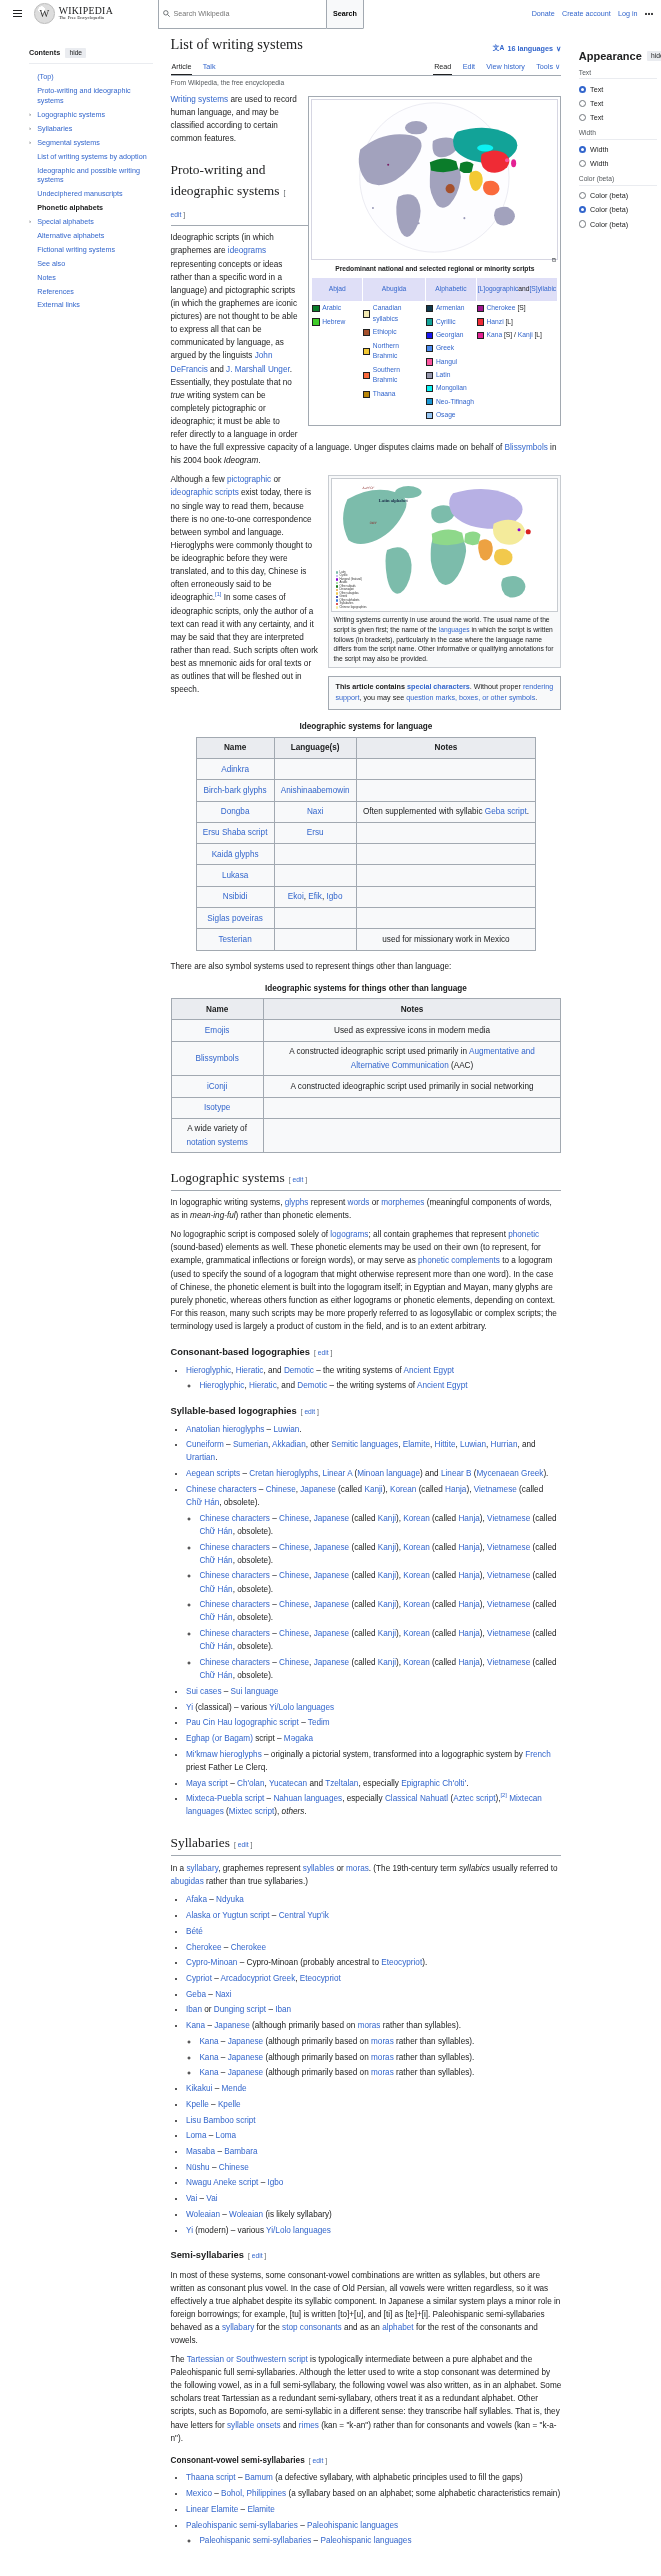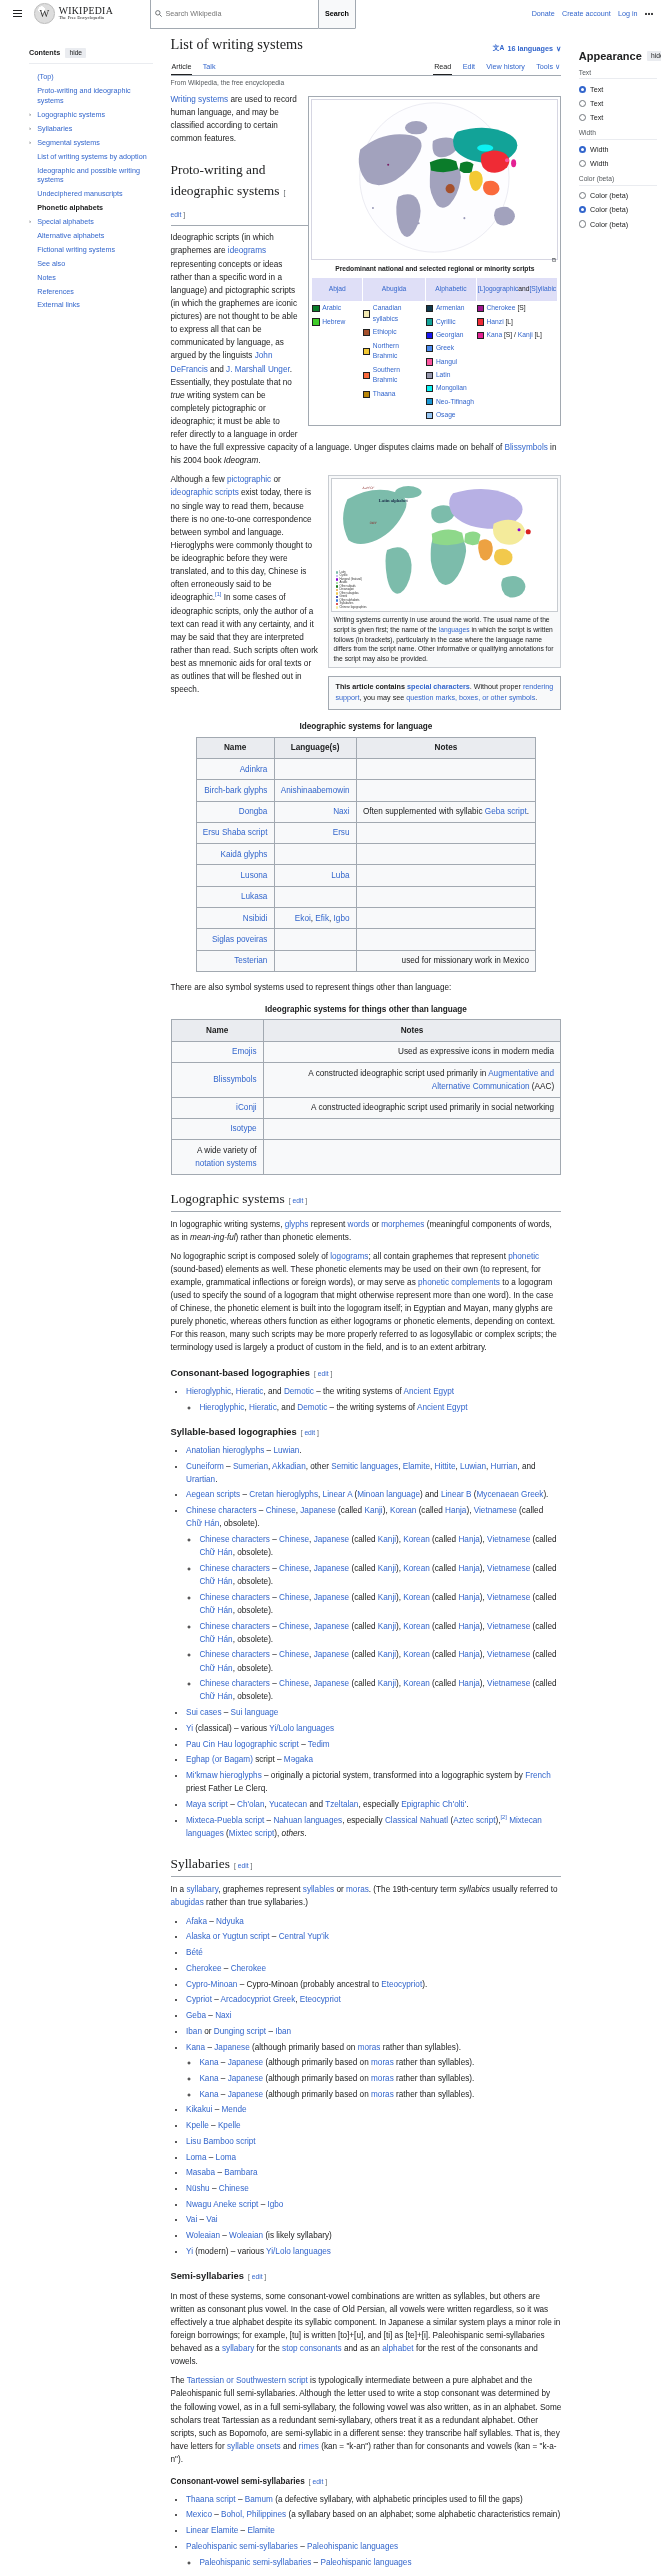--- a/index.html
+++ b/index.html
@@ -9,21 +9,21 @@
   .wref{color:#3366cc;font-size:5.7px;vertical-align:super;line-height:1}
   
   .g-header{display:flex;align-items:center;height:27px;padding:0 8.2px;gap:7.2px}
   .burger{display:inline-flex;flex-direction:column;gap:2.1px;padding:5.2px;cursor:pointer}
   .burger span{width:8.2px;height:1px;background:#202122;display:block}
   .logo{display:flex;align-items:center;gap:4.1px;min-width:88px}
   .logo-mark{width:20.6px;height:20.6px;border-radius:50%;background:radial-gradient(circle at 35% 30%,#fff 0 18%,#ddd 19% 100%);border:0.5px solid #bbb;display:flex;align-items:center;justify-content:center;font-family:"Liberation Serif",serif;font-size:10.3px;color:#333}
   .logo-word{font-family:"Liberation Serif",serif;line-height:1}
   .logo-word .t1{font-size:9.8px;letter-spacing:0.3px}
   .logo-word .t2{font-size:4.9px;color:#222;margin-top:1px}
-  .searchwrap{flex:0 0 206px;display:flex;height:30px;margin-left:21px}
+  .searchwrap{flex:0 0 206px;display:flex;height:30px;margin-left:29px}
   .searchbox{flex:1;display:flex;align-items:center;border:0.5px solid #a2a9b1;border-right:0;border-radius:1px 0 0 1px;padding:0 4.1px;gap:3.1px;color:#54595d}
   .searchbox input{border:0;outline:0;flex:1;font-size:7.2px;color:#202122}
   .searchbtn{border:0.5px solid #a2a9b1;background:#f8f9fa;font-weight:bold;font-size:7.2px;padding:0 6.2px;border-radius:0 1px 1px 0;cursor:pointer}
   .h-right{margin-left:auto;display:flex;align-items:center;gap:7.2px;font-size:7.2px}
   .dots{color:#202122;letter-spacing:0.5px;font-weight:bold;cursor:pointer}
   
   .layout{display:grid;grid-template-columns:124px minmax(0,1fr) 78px;gap:17.5px;padding:2.1px 5.2px 0 29px}
   
   .toc{font-size:7.2px;padding-top:18.5px}
   .toc-head{display:flex;align-items:center;gap:5.2px;margin-bottom:5.2px}
@@ -79,21 +79,21 @@
   .hatnote{float:right;clear:right;width:233px;border:0.5px solid #a2a9b1;background:#f8f9fa;padding:5.2px 6.2px;margin:1px 0 7.2px 10.3px;font-size:7.2px;line-height:1.5}
   .map2-legend{position:absolute;left:3.1px;bottom:2.1px}
   .m2row{display:flex;align-items:center;gap:1.5px;line-height:1.25}
   .m2dot{width:2.6px;height:2.6px;border-radius:50%;flex:0 0 2.6px}
   .m2lab{font-size:2.8px;color:#333}
   
   .tablewrap{clear:both}
   table.wikitable{border-collapse:collapse;background:#f8f9fa;border:0.5px solid #a2a9b1;margin:5.2px auto 9.3px;font-size:8.2px}
   table.wikitable caption{font-weight:bold;padding:3.1px;caption-side:top}
   table.wikitable th{background:#eaecf0;font-weight:bold}
-  table.wikitable th,table.wikitable td{border:0.5px solid #a2a9b1;padding:3.6px 6.2px;text-align:right;vertical-align:middle}
+  table.wikitable th,table.wikitable td{border:0.5px solid #a2a9b1;padding:3.6px 6.2px;text-align:center;vertical-align:middle}
   table.wikitable th{text-align:center}
   .t1 td:nth-child(3){min-width:170px}
   .centered-note{margin:8.2px 0 2.1px}
 </style>
 </head>
 <body>
 
 <header class="g-header">
   <span class="burger">
       <span></span>
@@ -528,25 +528,20 @@
                 <td><span class="wlink">Ersu</span></td>
                 <td></td>
               </tr>
 
               <tr>
                 <td><span class="wlink">Kaidā glyphs</span></td>
                 <td></td>
                 <td></td>
               </tr>
 
-              <tr>
-                <td><span class="wlink">Lusona</span></td>
-                <td><span class="wlink">Luba</span></td>
-                <td></td>
-              </tr>
 
               <tr>
                 <td><span class="wlink">Lukasa</span></td>
                 <td></td>
                 <td></td>
               </tr>
 
               <tr>
                 <td><span class="wlink">Nsibidi</span></td>
                 <td><span class="wlink">Ekoi</span>, <span class="wlink">Efik</span>, <span class="wlink">Igbo</span></td>

